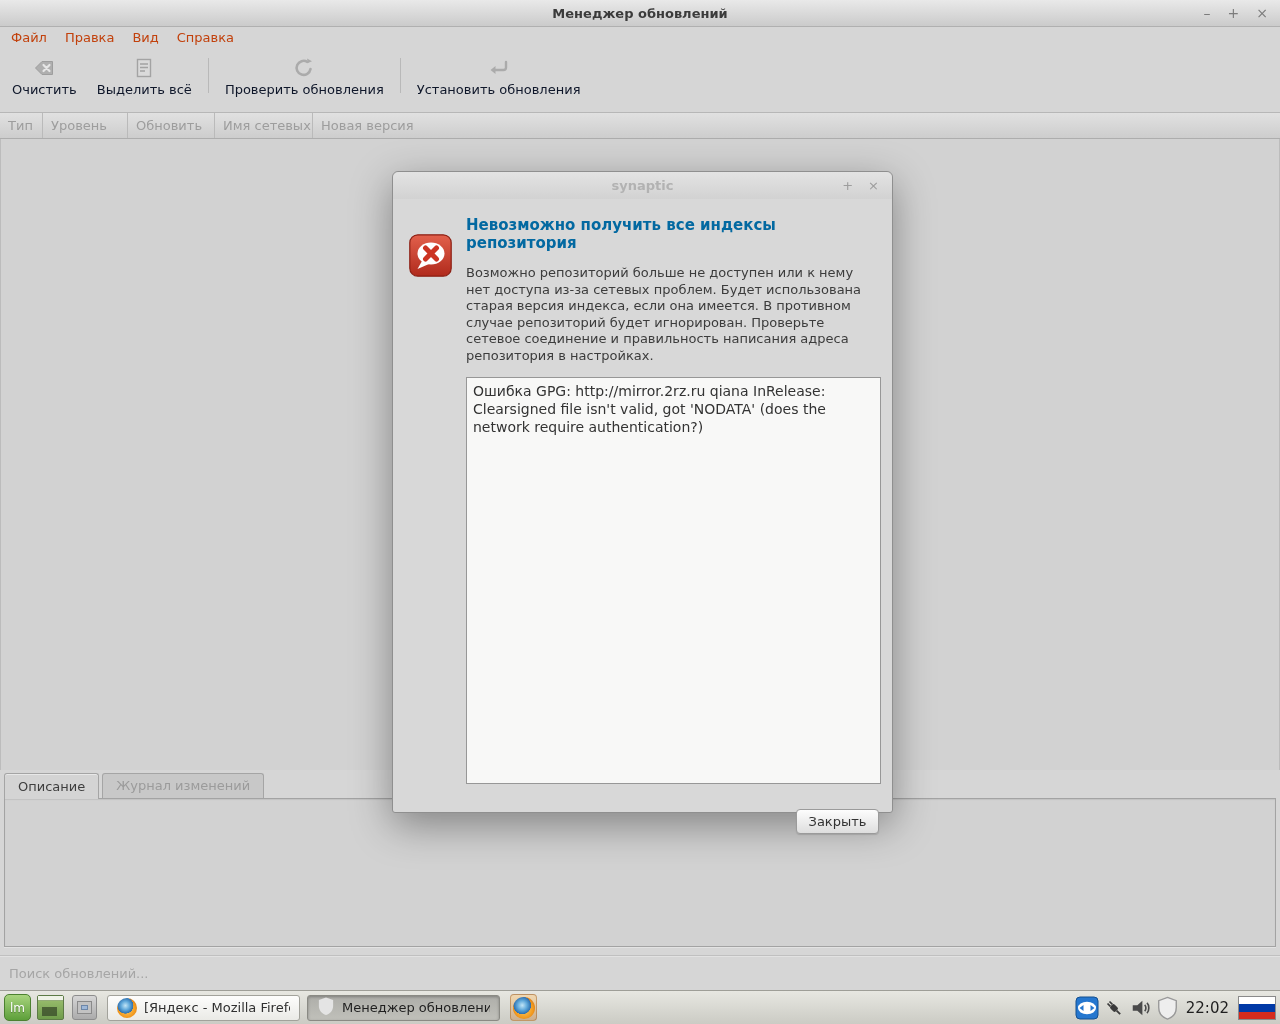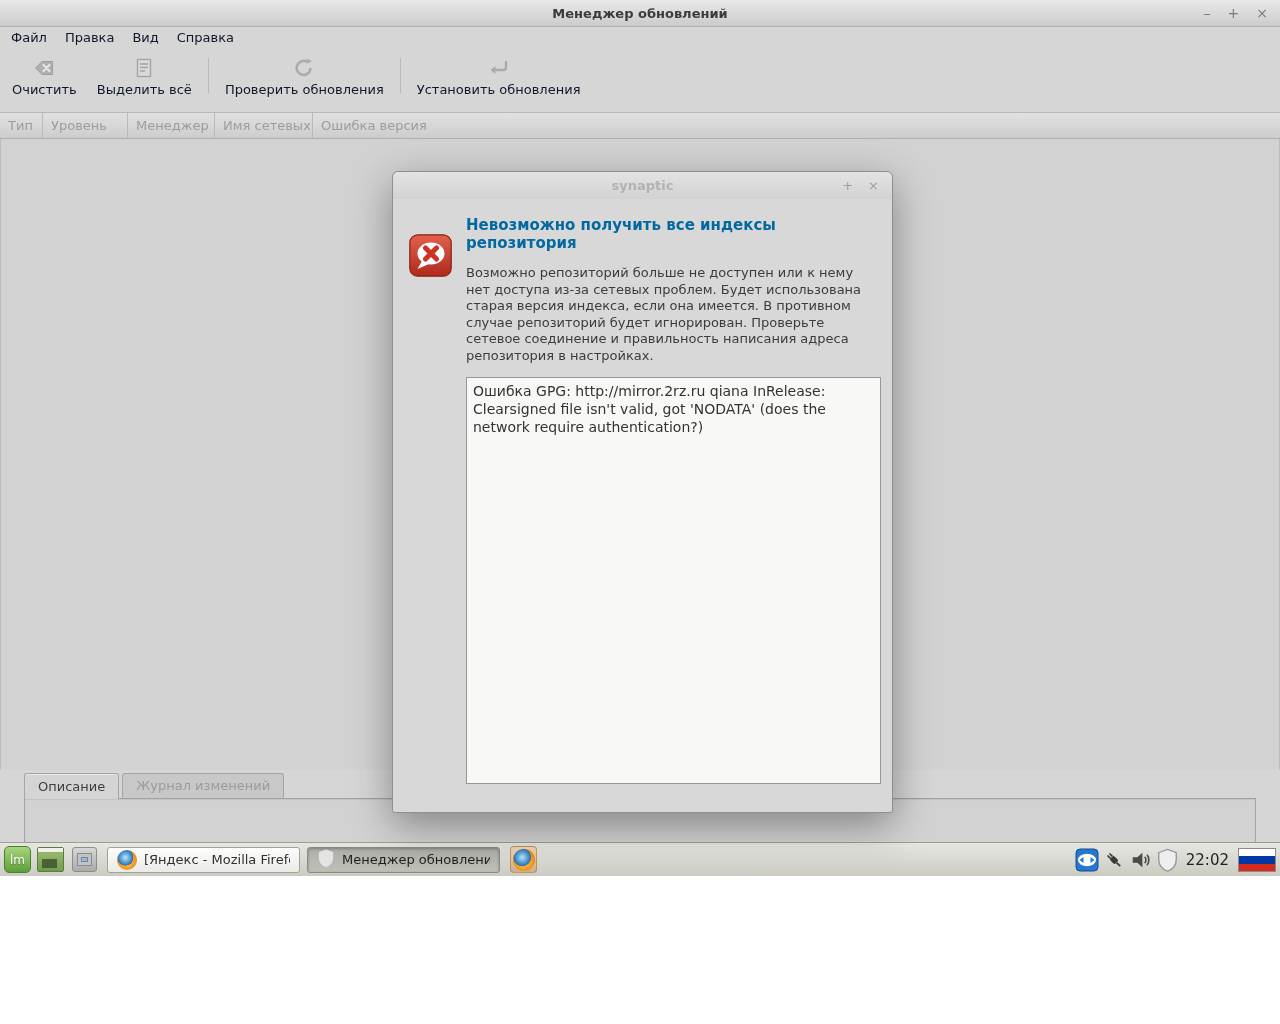--- a/index.html
+++ b/index.html
@@ -1,33 +1,33 @@
 <!DOCTYPE html>
 <html><head>
 <meta charset="utf-8">
 <style>
   * { margin:0; padding:0; box-sizing:border-box; }
   html,body { width:1280px; height:1024px; }
   body { font-family:"DejaVu Sans","Liberation Sans",sans-serif; }
-  #screen { position:relative; width:1280px; height:876px; background:#d6d6d6; overflow:hidden; }
+  #screen { position:relative; width:1280px; height:1024px; background:#d6d6d6; overflow:hidden; }
 
   
   #main-window { position:absolute; left:0; top:0; width:1280px; height:990px;
     background:#d6d6d6; display:flex; flex-direction:column; }
 
   .titlebar { height:27px; flex:0 0 27px; background:linear-gradient(#e9e9e9,#cbcbcb);
     border-bottom:1px solid #b0b0b0; position:relative;
     display:flex; align-items:center; justify-content:center; }
   .titlebar .title { font-weight:bold; font-size:13px; color:#3b3b3b; }
   .win-controls { position:absolute; right:12px; top:0; height:100%;
     display:flex; align-items:center; gap:17px; }
   .win-ctrl { color:#7c7c7c; font-size:14px; line-height:1; cursor:default; }
 
   .menubar { height:20px; flex:0 0 20px; display:flex; align-items:center; padding-left:2px; }
-  .menu-item { font-size:13px; color:#0f172a; padding:1px 9px; }
+  .menu-item { font-size:13px; color:#c2410c; padding:1px 9px; }
 
   .toolbar { height:58px; flex:0 0 58px; display:flex; align-items:stretch; padding:3px 2px 2px 2px; }
   .tool-btn { display:flex; flex-direction:column; align-items:center; justify-content:center;
     gap:2px; padding:0 10px; }
   .tool-btn .tool-label { font-size:13px; color:#0f172a; white-space:nowrap; }
   .tool-icon { width:24px; height:24px; display:flex; align-items:center; justify-content:center; }
   .tool-sep { width:1px; background:#b9b9b9; margin:8px 6px 10px 6px; }
 
   .content-spacer { height:7px; flex:0 0 7px; }
 
@@ -37,21 +37,21 @@
   .th { display:flex; align-items:center; padding-left:8px; font-size:13px; color:#9d9d9d;
     border-right:1px solid #bababa; }
   .th-tip     { width:43px; }
   .th-level   { width:85px; }
   .th-update  { width:87px; }
   .th-name    { width:98px; }
   .th-version { flex:1; border-right:none; }
 
   .list-area { flex:1; background:#d2d2d2; border-left:1px solid #bcbcbc; border-right:1px solid #bcbcbc; }
 
-  .bottom-panel { flex:0 0 185px; padding:0 24px; }
+  .bottom-panel { flex:0 0 185px; padding:0 4px; }
   .tabs-row { height:28px; display:flex; align-items:flex-end; }
   .tab { font-size:13px; padding:5px 13px 5px 13px; border:1px solid #a5a5a5;
     border-bottom:none; border-radius:3px 3px 0 0; position:relative; }
   .tab.active { background:#d4d4d4; color:#3e3e3e; z-index:2; top:1px;
     box-shadow:inset 0 1px 0 #e8e8e8; }
   .tab.inactive { background:#c8c8c8; color:#9b9b9b; margin-left:3px; height:25px;
     padding-top:4px; }
   .desc-box { height:149px; border:1px solid #a3a3a3; background:#d2d2d2;
     box-shadow:0 1px 0 #e3e3e3, inset 0 1px 1px rgba(0,0,0,.08); }
 
@@ -191,23 +191,23 @@
         </span>
         <span class="tool-label">Установить обновления</span>
       </div>
     </div>
 
     <div class="content-spacer"></div>
 
     <div class="table-header">
       <div class="th th-tip">Тип</div>
       <div class="th th-level">Уровень</div>
-      <div class="th th-update">Менеджер</div>
+      <div class="th th-update">Обновить</div>
       <div class="th th-name">Имя сетевых</div>
-      <div class="th th-version">Ошибка версия</div>
+      <div class="th th-version">Новая версия</div>
     </div>
 
     <div class="list-area"></div>
 
     <div class="bottom-panel">
       <div class="tabs-row">
         <div class="tab active">Описание</div>
         <div class="tab inactive">Журнал изменений</div>
       </div>
       <div class="desc-box"></div>
@@ -241,20 +241,23 @@
             <path d="M13 27 L8.5 35 L20 30 Z" fill="#ffffff"></path>
             <path d="M16.5 14 L27.5 25 M27.5 14 L16.5 25" stroke="#cc3322" stroke-width="5" stroke-linecap="round"></path>
           </svg>
         </div>
         <div class="dlg-texts">
           <div class="dlg-heading">Невозможно получить все индексы репозитория</div>
           <div class="dlg-body">Возможно репозиторий больше не доступен или к нему нет доступа из-за сетевых проблем. Будет использована старая версия индекса, если она имеется. В противном случае репозиторий будет игнорирован. Проверьте сетевое соединение и правильность написания адреса репозитория в настройках.</div>
         </div>
       </div>
       <div class="dlg-errorbox">Ошибка GPG: http://mirror.2rz.ru qiana InRelease: Clearsigned file isn't valid, got 'NODATA' (does the network require authentication?)</div>
+      <div class="dlg-btnrow">
+        <span class="dlg-close-btn">Закрыть</span>
+      </div>
     </div>
   </div>
 
   <div id="taskbar">
     <div class="mint-btn">
       <span>lm</span>
     </div>
     <div class="icon-desktop">
       <div class="desk-top"></div>
       <div class="desk-rect"></div>

